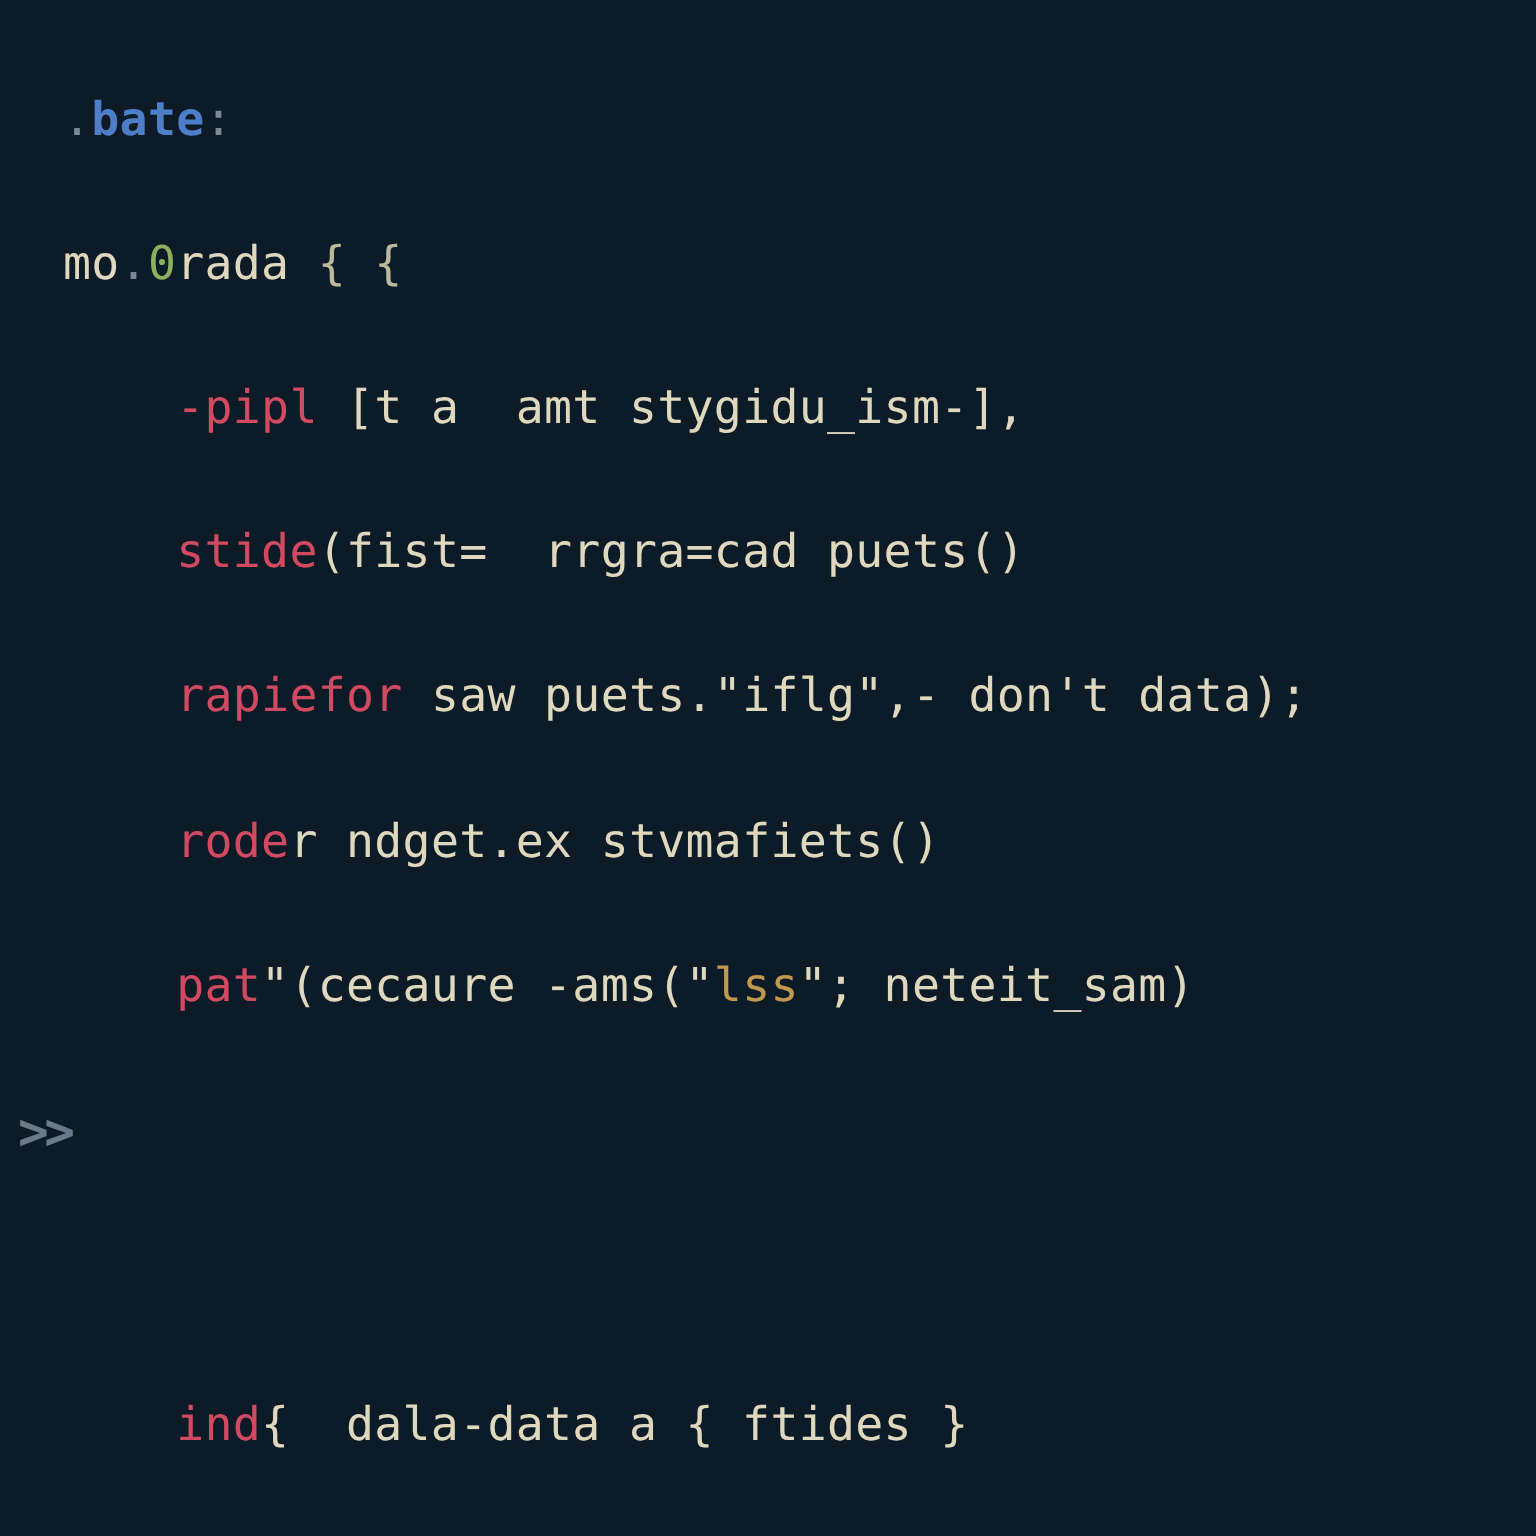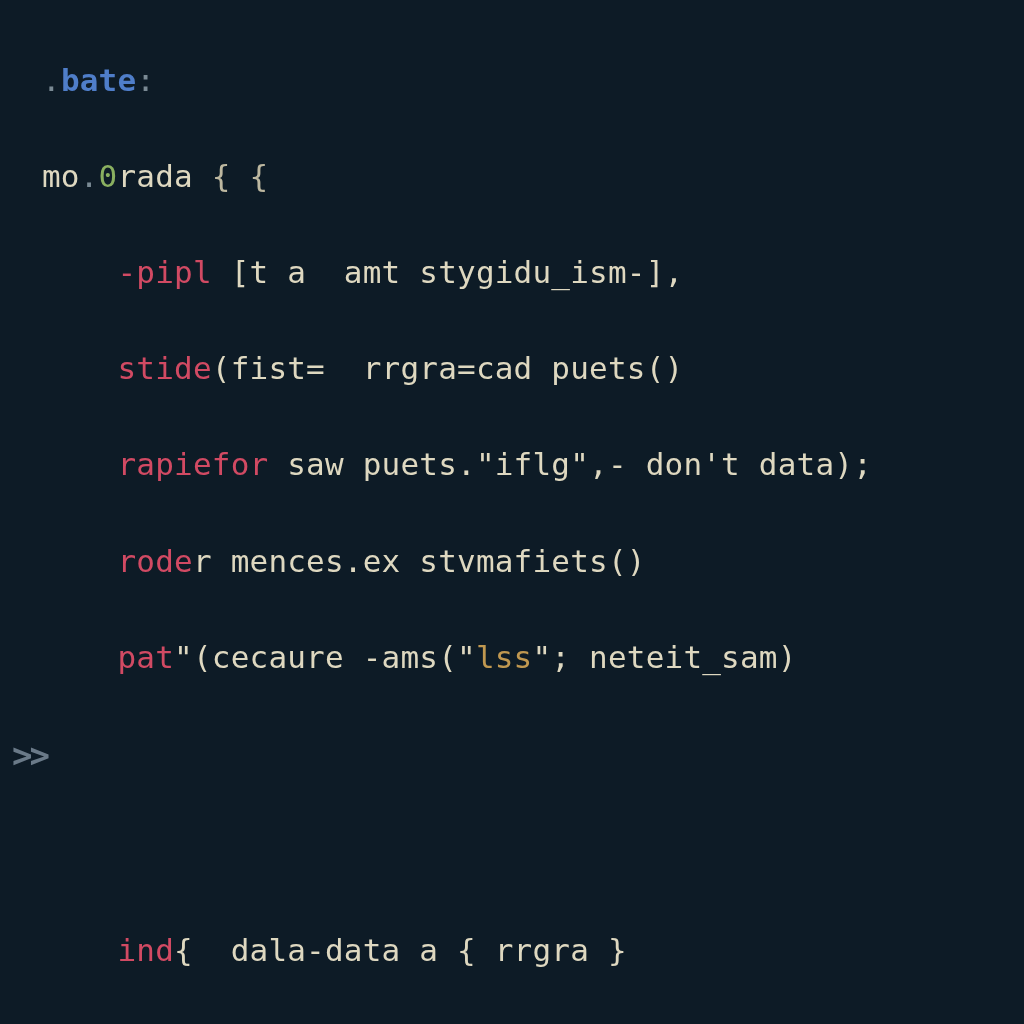--- a/index.html
+++ b/index.html
@@ -44,25 +44,25 @@
 </style>
 </head>
 <body>
 
 <div class="editor">
 <span class="line"><span class="dim">.</span><span class="kw-blue">bate</span><span class="dim">:</span></span>
 <span class="line"><span class="gutter"></span><span class="cream">mo</span><span class="dim">.</span><span class="num">0</span><span class="cream">rada</span><span class="punct"> { {</span></span>
 <span class="line"><span class="gutter">|</span>    <span class="kw-red">-pipl</span><span class="cream"> [t a  amt stygidu_ism-],</span></span>
 <span class="line"><span class="gutter">|</span>    <span class="kw-red">stide</span><span class="cream">(fist=  rrgra=cad puets()</span></span>
 <span class="line"><span class="gutter">|</span>    <span class="kw-red">rapie</span><span class="kw-red">for</span><span class="cream"> saw puets."iflg",- don't data);</span></span>
-<span class="line"><span class="gutter">|</span>    <span class="kw-red">rode</span><span class="cream">r mences.ex stvmafiets()</span></span>
+<span class="line"><span class="gutter">|</span>    <span class="kw-red">rode</span><span class="cream">r ndget.ex stvmafiets()</span></span>
 <span class="line"><span class="gutter">|</span>    <span class="kw-red">pat</span><span class="cream">"(cecaure -ams("</span><span class="accent">lss</span><span class="cream">"; neteit_sam)</span></span>
 <span class="line"><span class="prompt">&gt;&gt;</span></span>
 <span class="line"><span class="gutter"></span></span>
-<span class="line"><span class="gutter">|</span>    <span class="kw-red">ind</span><span class="cream">{  dala-data a { rrgra }</span></span>
+<span class="line"><span class="gutter">|</span>    <span class="kw-red">ind</span><span class="cream">{  dala-data a { ftides }</span></span>
 <span class="line"><span class="gutter">|</span>    </span>
 
 
 
 
 
 
 
 
 

